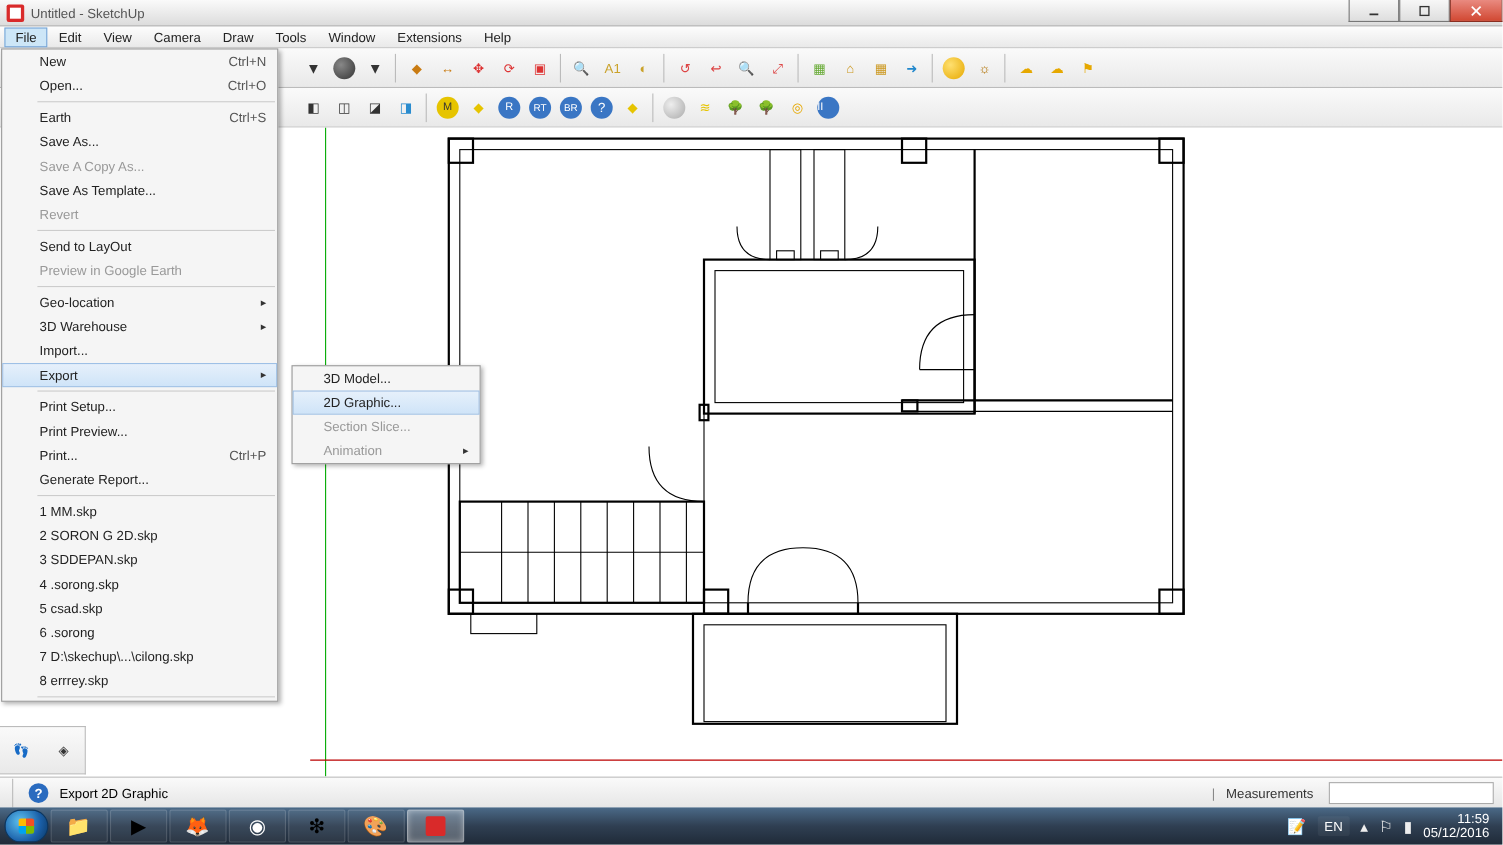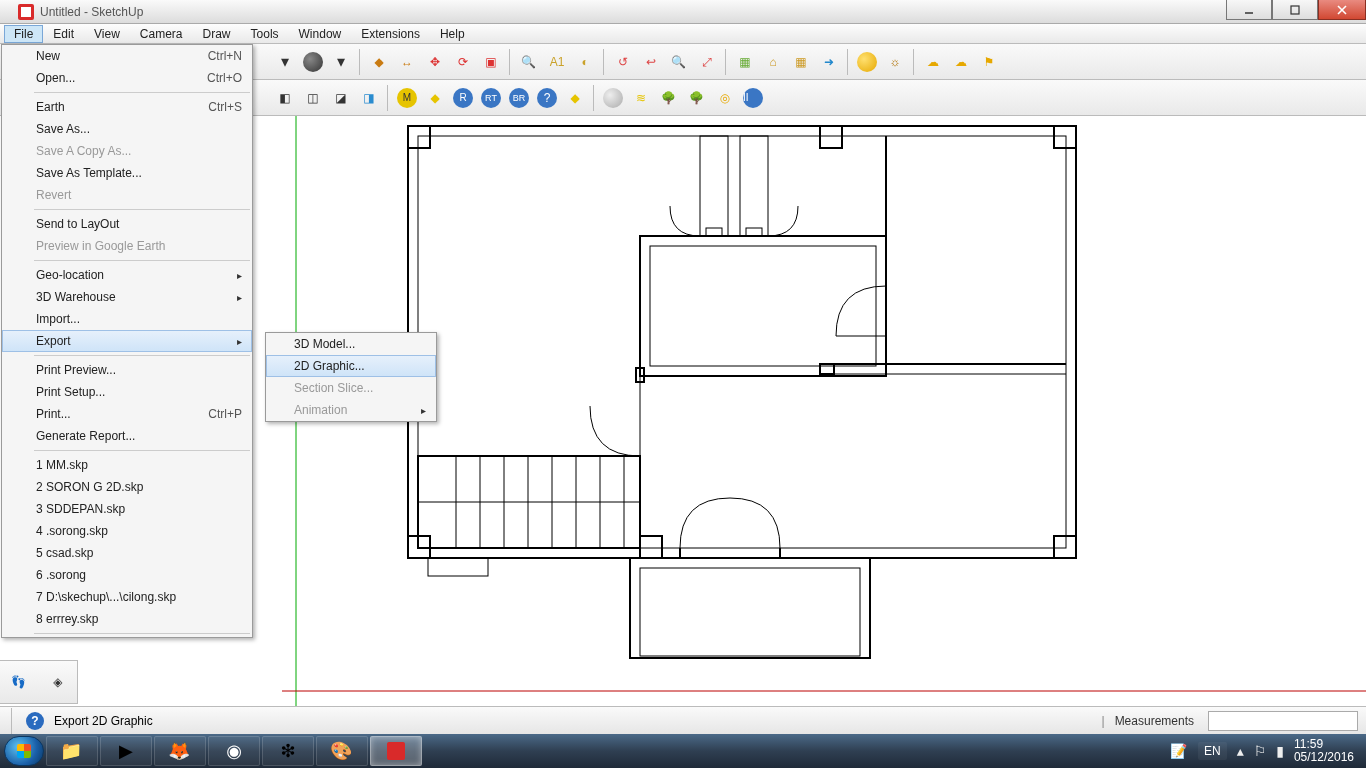--- a/index.html
+++ b/index.html
@@ -1,19 +1,19 @@
 <!DOCTYPE html>
 <html><head>
 <meta charset="utf-8">
 <style>
 * { margin:0; padding:0; box-sizing:border-box; font-family:"Segoe UI",Tahoma,sans-serif; font-size:12px; }
 body { width:1366px; height:768px; background:#fff; overflow:hidden; position:relative; }
 
 
-.titlebar { height:24px; background:linear-gradient(#fafafa,#dcdcdc); border-bottom:1px solid #aaa; display:flex; align-items:center; padding-left:18px; position:relative; }
+.titlebar { height:24px; background:linear-gradient(#fafafa,#dcdcdc); border-bottom:1px solid #aaa; display:flex; align-items:center; padding-left:6px; position:relative; }
 .titlebar .app-icon { width:16px; height:16px; background:#d92a2a; border-radius:2px; margin-right:6px; position:relative; }
 .titlebar .app-icon:after{content:"";position:absolute;inset:3px;background:#fff;}
 .titlebar .title { color:#555; font-size:12px; }
 .win-controls { position:absolute; right:0; top:0; height:20px; display:flex; }
 .win-btn { width:46px; height:20px; border:1px solid #777; border-top:none; display:flex; align-items:center; justify-content:center; background:linear-gradient(#f7f7f7,#dedede); font-size:11px; color:#333; }
 .win-btn.close { background:linear-gradient(#e98a80,#d14832); color:#fff; width:48px; border-color:#8a2f22;}
 .win-btn svg{width:12px;height:12px;}
 
 
 .menubar { height:20px; background:linear-gradient(#fdfdfd,#e9e9e9); border-bottom:1px solid #bbb; display:flex; align-items:center; padding-left:4px; }
@@ -56,21 +56,21 @@
 .statusbar .meas-box{width:150px;height:20px;background:#fff;border:1px solid #aaa;}
 
 
 .taskbar{position:absolute;left:0;right:0;bottom:0;height:34px;background:linear-gradient(#4b6a88,#2f3f52 50%,#1f2a38);display:flex;align-items:center;padding:0 4px;gap:2px;}
 .start-orb{width:40px;height:30px;border-radius:15px;background:radial-gradient(circle at 35% 35%,#5dc1f0,#1a5fa8 60%,#0b3660);border:1px solid #0b3660;display:flex;align-items:center;justify-content:center;position:relative;}
 .start-orb:before{content:"";position:absolute;width:14px;height:14px;background:conic-gradient(#f25022 0 25%,#7fba00 25% 50%,#00a4ef 50% 75%,#ffb900 75% 100%);border-radius:2px;}
 .task-item{width:52px;height:30px;border:1px solid rgba(255,255,255,.15);border-radius:2px;display:flex;align-items:center;justify-content:center;background:rgba(255,255,255,.05);}
 .task-item.active{background:rgba(255,255,255,.25);border-color:rgba(255,255,255,.4);box-shadow:inset 0 0 6px rgba(255,255,255,.4);}
 .task-item span{font-size:18px;}
 .tray{margin-left:auto;display:flex;align-items:center;gap:10px;color:#fff;font-size:11px;padding-right:8px;}
-.tray .clock{text-align:left;line-height:13px;}
+.tray .clock{text-align:right;line-height:13px;}
 .tray-ico{color:#eee;font-size:14px;}
 .lang{background:rgba(255,255,255,.05);padding:2px 6px;border-radius:2px;}
 
 
 .fp{stroke:#000;stroke-width:2;fill:none;}
 .fp-thin{stroke:#000;stroke-width:1;fill:none;}
 </style>
 </head>
 <body>
 
@@ -349,24 +349,24 @@
     </div>
   <div class="dd-item">
       <span>Import...</span>
     </div>
   <div class="dd-item hover has-sub">
       <span>Export</span>
       <span class="arrow">▸</span>
     </div>
   <div class="dd-sep"></div>
   <div class="dd-item">
+      <span>Print Setup...</span>
+    </div>
+  <div class="dd-item">
       <span>Print Preview...</span>
-    </div>
-  <div class="dd-item">
-      <span>Print Setup...</span>
     </div>
   <div class="dd-item">
       <span>Print...</span>
       <span class="shortcut">Ctrl+P</span>
     </div>
   <div class="dd-item">
       <span>Generate Report...</span>
     </div>
   <div class="dd-sep"></div>
   <div class="dd-item">

